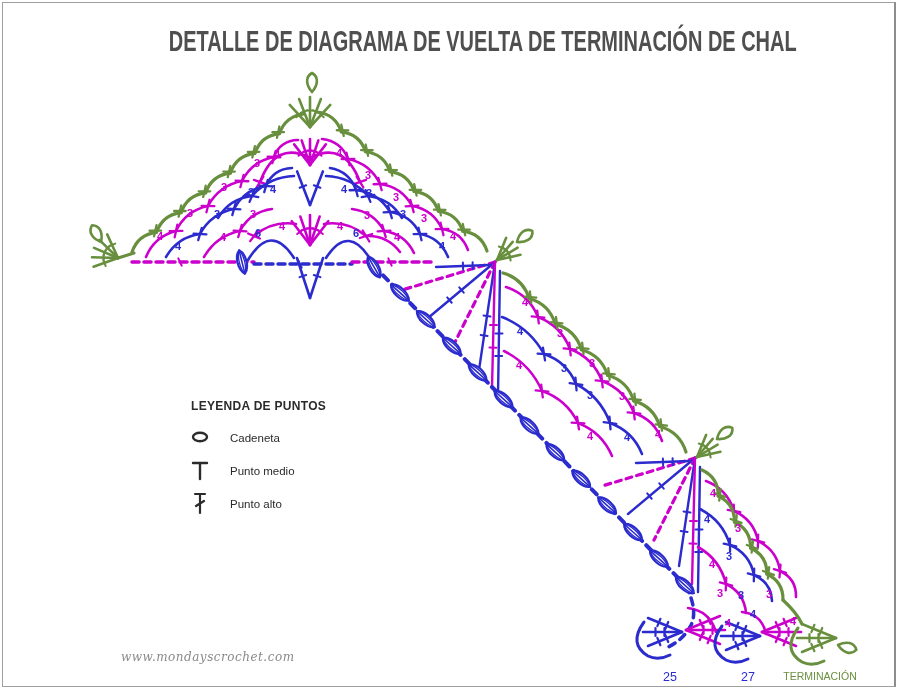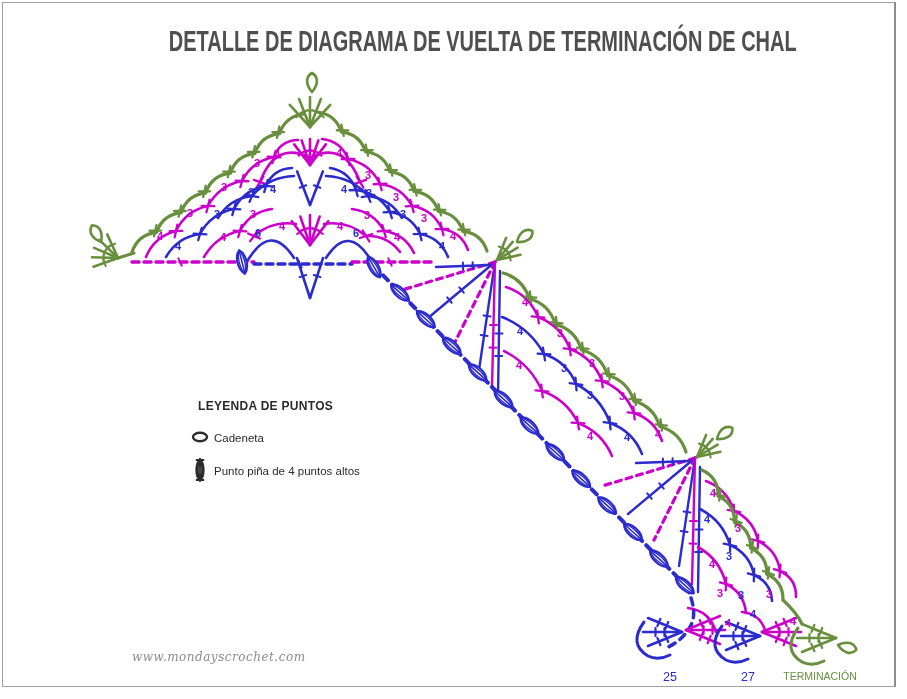--- a/index.html
+++ b/index.html
@@ -5,26 +5,26 @@
   html,body{margin:0;padding:0;background:#ffffff;}
   .page{position:relative;width:907px;height:699px;background:#fff;overflow:hidden;
         font-family:"Liberation Sans",sans-serif;}
   .frame{position:absolute;left:2px;top:2px;width:894px;height:685px;box-sizing:border-box;
          border:1px solid #9f9f9f;border-right:2px solid #8d8d8d;pointer-events:none;}
   .title{position:absolute;left:70px;top:24px;width:760px;text-align:center;
          font-size:27px;font-weight:bold;color:#4f4f4f;letter-spacing:0px;
          transform:scale(0.74,1.12);transform-origin:50% 0;white-space:nowrap;}
   svg.diagram{position:absolute;left:0;top:0;}
   .legend{position:absolute;left:190px;top:399px;color:#2b2b2b;}
-  .lhead{font-size:12px;font-weight:bold;letter-spacing:.3px;margin:0 0 11px 8px;}
-  .lrow{display:flex;align-items:center;margin:0 0 6px 0;}
+  .lhead{font-size:12px;font-weight:bold;letter-spacing:.3px;margin:0 0 11px 1px;}
+  .lrow{display:flex;align-items:center;margin:0 0 6px 0;gap:16px;}
   .licon{width:24px;display:flex;align-items:center;}
   .ltext{font-size:11.5px;white-space:nowrap;}
   .watermark{position:absolute;left:121px;top:650px;font-size:12px;color:#8a8a8a;
-             font-style:italic;font-family:"DejaVu Serif",serif;letter-spacing:.5px;margin-left:11px;}
+             font-style:italic;font-family:"DejaVu Serif",serif;letter-spacing:.5px;}
 </style>
 </head>
 <body>
 
 <div class="page">
   <div class="title">DETALLE DE DIAGRAMA DE VUELTA DE TERMINACIÓN DE CHAL</div>
   <svg class="diagram" id="diagram" width="907" height="699" viewBox="0 0 907 699">
       <g>
         <line x1="132" y1="262" x2="254" y2="262" stroke="#cc00cc" stroke-width="3.5" stroke-linecap="round" stroke-dasharray="7 5"></line>
         <line x1="254" y1="264" x2="352" y2="264" stroke="#2b2bce" stroke-width="3.5" stroke-linecap="round" stroke-dasharray="7 5"></line>
@@ -683,22 +683,30 @@
           <span class="licon">
             <svg width="20" height="27" viewBox="0 0 20 27">
               <ellipse cx="10" cy="13" rx="7" ry="4.2" fill="none" stroke="#2b2b2b" stroke-width="2.4"></ellipse>
             </svg>
           </span>
           <span class="ltext">Cadeneta</span>
         </div>
         <div class="lrow">
           <span class="licon">
             <svg width="20" height="27" viewBox="0 0 20 27">
-              <path d="M10,2 C15,7 15,19 10,24 C5,19 5,7 10,2 M10,2 V24 M10,2 C12.8,7 12.8,19 10,24 M10,2 C7.2,7 7.2,19 10,24 M6.5,3 H13.5 M6.5,23 H13.5" fill="none" stroke="#2b2b2b" stroke-width="1.8" stroke-linecap="round"></path>
+              <path d="M3,6 H17 M10,6 V22" fill="none" stroke="#2b2b2b" stroke-width="2.4" stroke-linecap="round"></path>
             </svg>
           </span>
-          <span class="ltext">Punto piña de 4 puntos altos</span>
+          <span class="ltext">Punto medio</span>
+        </div>
+        <div class="lrow">
+          <span class="licon">
+            <svg width="20" height="27" viewBox="0 0 20 27">
+              <path d="M5,4 H15 M10,4 V23 M6,16 L14,11" fill="none" stroke="#2b2b2b" stroke-width="2.2" stroke-linecap="round"></path>
+            </svg>
+          </span>
+          <span class="ltext">Punto alto</span>
         </div>
       </div>
   </div>
   <div class="watermark">www.mondayscrochet.com</div>
   <div class="frame"></div>
 </div>
 
 </body></html>

